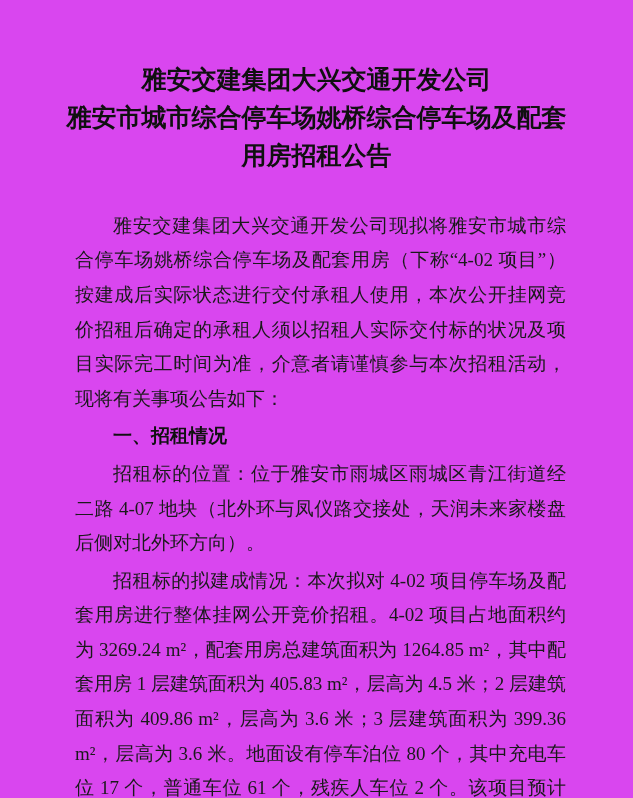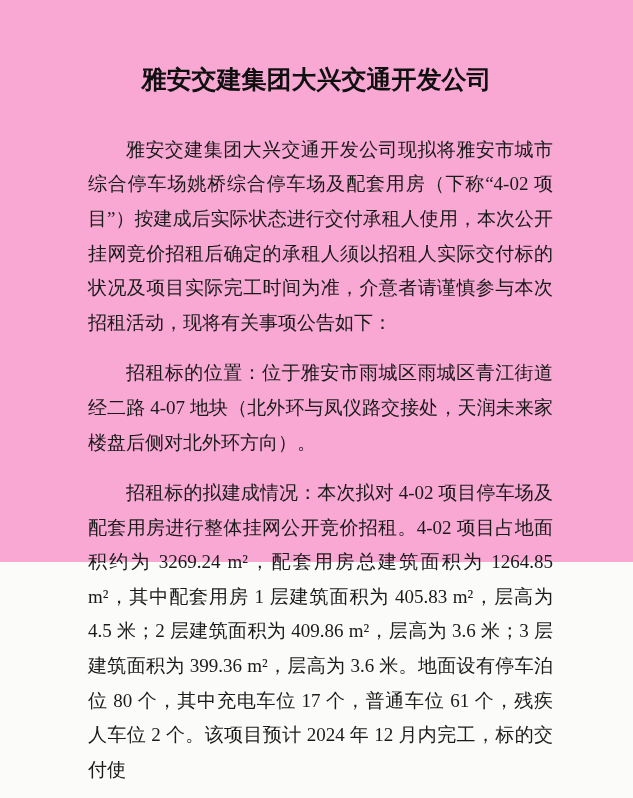--- a/index.html
+++ b/index.html
@@ -10,64 +10,66 @@
     width: 633px;
     height: 798px;
     background: #fbfbfa;
     color: #171717;
     font-family: "Liberation Serif", serif;
     overflow: hidden;
   }
   .page {
     box-sizing: border-box;
     width: 633px;
-    height: 562px;
+    height: 798px;
     padding-top: 44px;
-    background: #f9a8d4;
+    background: #d946ef;
   }
   .doc-title {
     text-align: center;
     font-weight: bold;
     font-size: 25px;
     line-height: 38px;
     padding: 0 64px;
     color: #101010;
   }
   .doc-title .title-line {
     display: block;
   }
   .doc-body {
     margin: 34px 64px 0 72px;
     font-size: 19px;
     line-height: 34.6px;
     text-align: justify;
     color: #1a1a1a;
   }
   .doc-body p {
-    margin: 16px;
+    margin: 3px;
     text-indent: 2em;
   }
   .section-heading {
     font-weight: bold;
     text-indent: 2em;
     margin: 0;
     color: #101010;
   }
 </style>
 </head>
 <body>
 
 <div class="page">
 
   <h1 class="doc-title">
     <span class="title-line">雅安交建集团大兴交通开发公司</span>
+    <span class="title-line">雅安市城市综合停车场姚桥综合停车场及配套用房招租公告</span>
   </h1>
 
   <div class="doc-body">
     <p>雅安交建集团大兴交通开发公司现拟将雅安市城市综合停车场姚桥综合停车场及配套用房（下称“4-02 项目”）按建成后实际状态进行交付承租人使用，本次公开挂网竞价招租后确定的承租人须以招租人实际交付标的状况及项目实际完工时间为准，介意者请谨慎参与本次招租活动，现将有关事项公告如下：</p>
 
+    <p class="section-heading">一、招租情况</p>
 
     <p>招租标的位置：位于雅安市雨城区雨城区青江街道经二路 4-07 地块（北外环与凤仪路交接处，天润未来家楼盘后侧对北外环方向）。</p>
 
     <p>招租标的拟建成情况：本次拟对 4-02 项目停车场及配套用房进行整体挂网公开竞价招租。4-02 项目占地面积约为 3269.24 m²，配套用房总建筑面积为 1264.85 m²，其中配套用房 1 层建筑面积为 405.83 m²，层高为 4.5 米；2 层建筑面积为 409.86 m²，层高为 3.6 米；3 层建筑面积为 399.36 m²，层高为 3.6 米。地面设有停车泊位 80 个，其中充电车位 17 个，普通车位 61 个，残疾人车位 2 个。该项目预计 2024 年 12 月内完工，标的交付使</p>
   </div>
 
 </div>
 
 </body></html>

